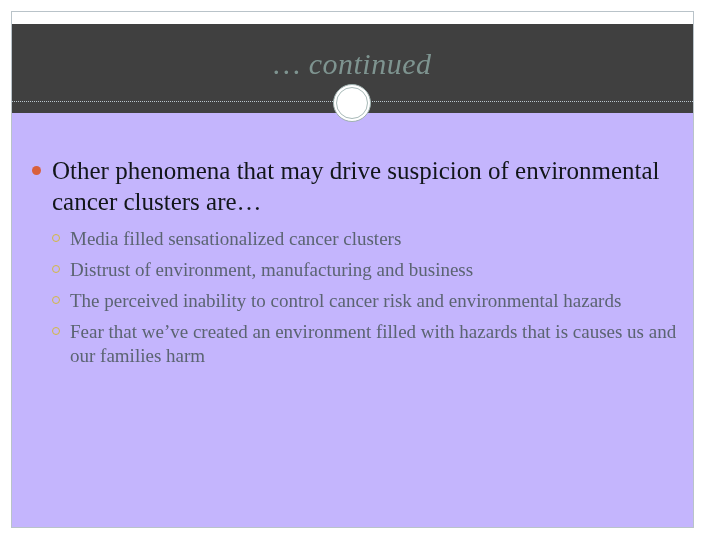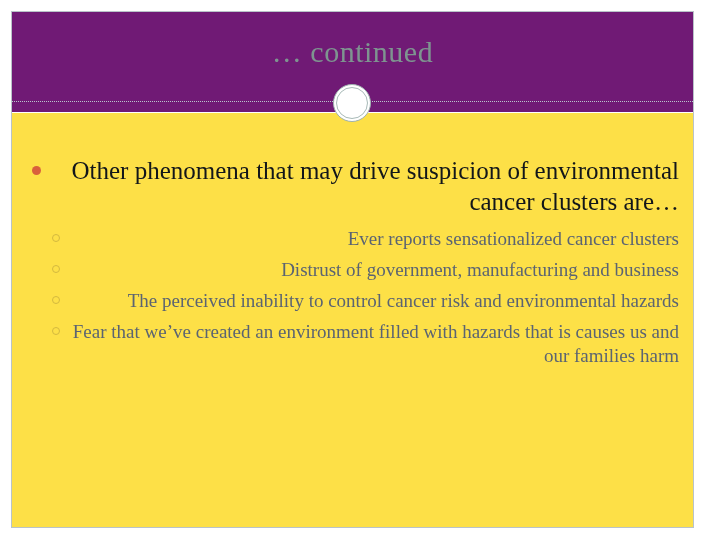--- a/index.html
+++ b/index.html
@@ -24,24 +24,25 @@
     background: #ffffff;
     border: 1px solid #b9c3c9;
     box-sizing: border-box;
     overflow: hidden;
   }
 
   
   .title-band {
     position: absolute;
     left: 0;
-    top: 0;
+    top: 12px;
     width: 100%;
     height: 100px;
-    background: #701a75;
+    background: #404040;
+    font-style: italic;
   }
   .slide-title {
     position: absolute;
     left: 0;
     top: 22px;
     width: 100%;
     text-align: center;
     font-family: "Liberation Serif", serif;
     font-size: 30px;
     line-height: 36px;
@@ -89,22 +90,21 @@
     box-sizing: border-box;
   }
 
   
   .body-panel {
     position: absolute;
     left: 0;
     top: 101px;
     width: 100%;
     bottom: 0;
-    background: #fde047;
-    text-align: right;
+    background: #c4b5fd;
   }
 
   
   .content {
     position: absolute;
     left: 12px;
     top: 42px;
     right: 14px;
   }
 
@@ -174,26 +174,26 @@
 
       <div class="bullet-l1">
         <span class="dot"></span>
         <span>Other phenomena that may drive suspicion of environmental cancer clusters are…</span>
       </div>
 
       <div class="sublist">
 
         <div class="bullet-l2">
           <span class="ring"></span>
-          <span>Ever reports sensationalized cancer clusters</span>
-        </div>
-
-        <div class="bullet-l2">
-          <span class="ring"></span>
-          <span>Distrust of government, manufacturing and business</span>
+          <span>Media filled sensationalized cancer clusters</span>
+        </div>
+
+        <div class="bullet-l2">
+          <span class="ring"></span>
+          <span>Distrust of environment, manufacturing and business</span>
         </div>
 
         <div class="bullet-l2">
           <span class="ring"></span>
           <span>The perceived inability to control cancer risk and environmental hazards</span>
         </div>
 
         <div class="bullet-l2">
           <span class="ring"></span>
           <span>Fear that we’ve created an environment filled with hazards that is causes us and our families harm</span>

